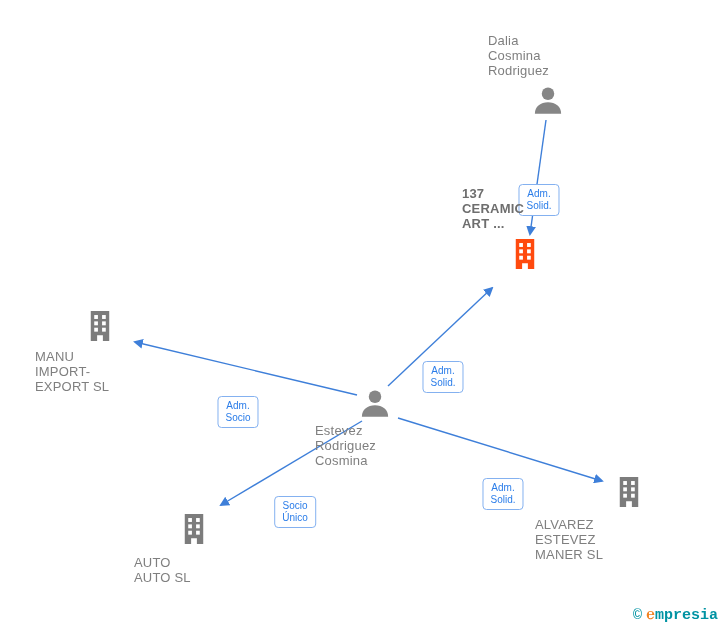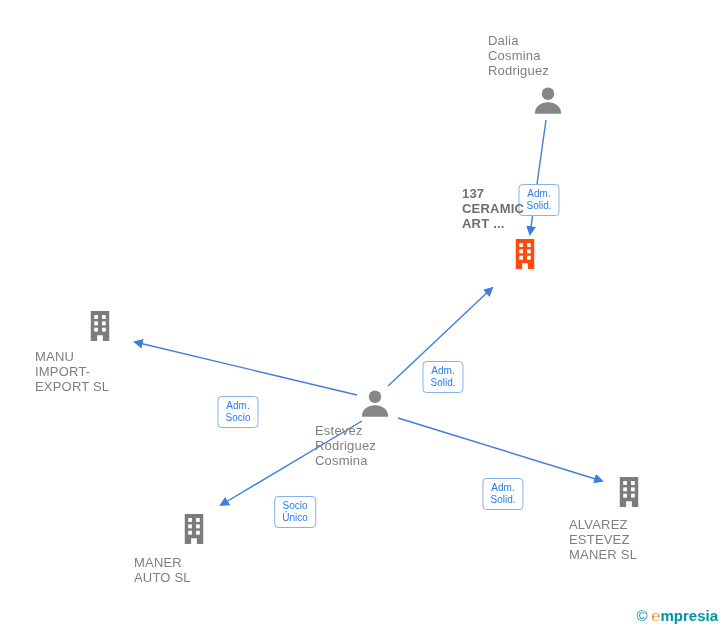--- a/index.html
+++ b/index.html
@@ -21,21 +21,21 @@
   .b-orange > path{fill:#ff4a0e;}
   .badge{
     position:absolute;transform:translate(-50%,-50%);
     background:#ffffff;border:1px solid #84b1f0;border-radius:4px;
     color:#2b7de9;font-size:10px;line-height:12px;text-align:center;
     padding:3px 7px;white-space:nowrap;margin-top:48px;
   }
   .badge span{display:block;}
   .footer{
     position:absolute;right:10px;bottom:6px;font-size:15px;
-    color:#0093a3;font-weight:bold;
+    color:#0093a3;font-weight:bold;font-family:Liberation Mono, monospace;
   }
   .footer .copy{font-weight:normal;margin-right:4px;}
   .footer .logo-e{color:#f2801e;font-weight:bold;}
 </style>
 </head>
 <body>
 
 <div class="canvas">
 
   <svg class="edges" width="728" height="630" viewBox="0 0 728 630">
@@ -135,36 +135,36 @@
     <g fill="#ffffff">
       <rect x="6" y="3.5" width="3.2" height="3.4"></rect>
       <rect x="12.8" y="3.5" width="3.2" height="3.4"></rect>
       <rect x="6" y="9" width="3.2" height="3.4"></rect>
       <rect x="12.8" y="9" width="3.2" height="3.4"></rect>
       <rect x="6" y="14.5" width="3.2" height="3.4"></rect>
       <rect x="12.8" y="14.5" width="3.2" height="3.4"></rect>
     </g>
   </svg>
   <div class="node-label" style="left:134px;top:555px;width:120px">
-    <span>MANER</span>
+    <span>AUTO</span>
     <span>AUTO  SL</span>
   </div>
 
   <svg class="icon b-gray" style="left:616px;top:477px" width="26" height="30" viewBox="0 0 22 26">
     <path d="M3 0h16v26h-5.5v-5h-5v5H3z"></path>
     <g fill="#ffffff">
       <rect x="6" y="3.5" width="3.2" height="3.4"></rect>
       <rect x="12.8" y="3.5" width="3.2" height="3.4"></rect>
       <rect x="6" y="9" width="3.2" height="3.4"></rect>
       <rect x="12.8" y="9" width="3.2" height="3.4"></rect>
       <rect x="6" y="14.5" width="3.2" height="3.4"></rect>
       <rect x="12.8" y="14.5" width="3.2" height="3.4"></rect>
     </g>
   </svg>
-  <div class="node-label" style="left:569px;top:517px;width:120px">
+  <div class="node-label" style="left:535px;top:517px;width:120px">
     <span>ALVAREZ</span>
     <span>ESTEVEZ</span>
     <span>MANER SL</span>
   </div>
 
   <div class="footer">
     <span class="copy">©</span><span class="logo-e">℮</span><span>mpresia</span>
   </div>
 
 </div>

